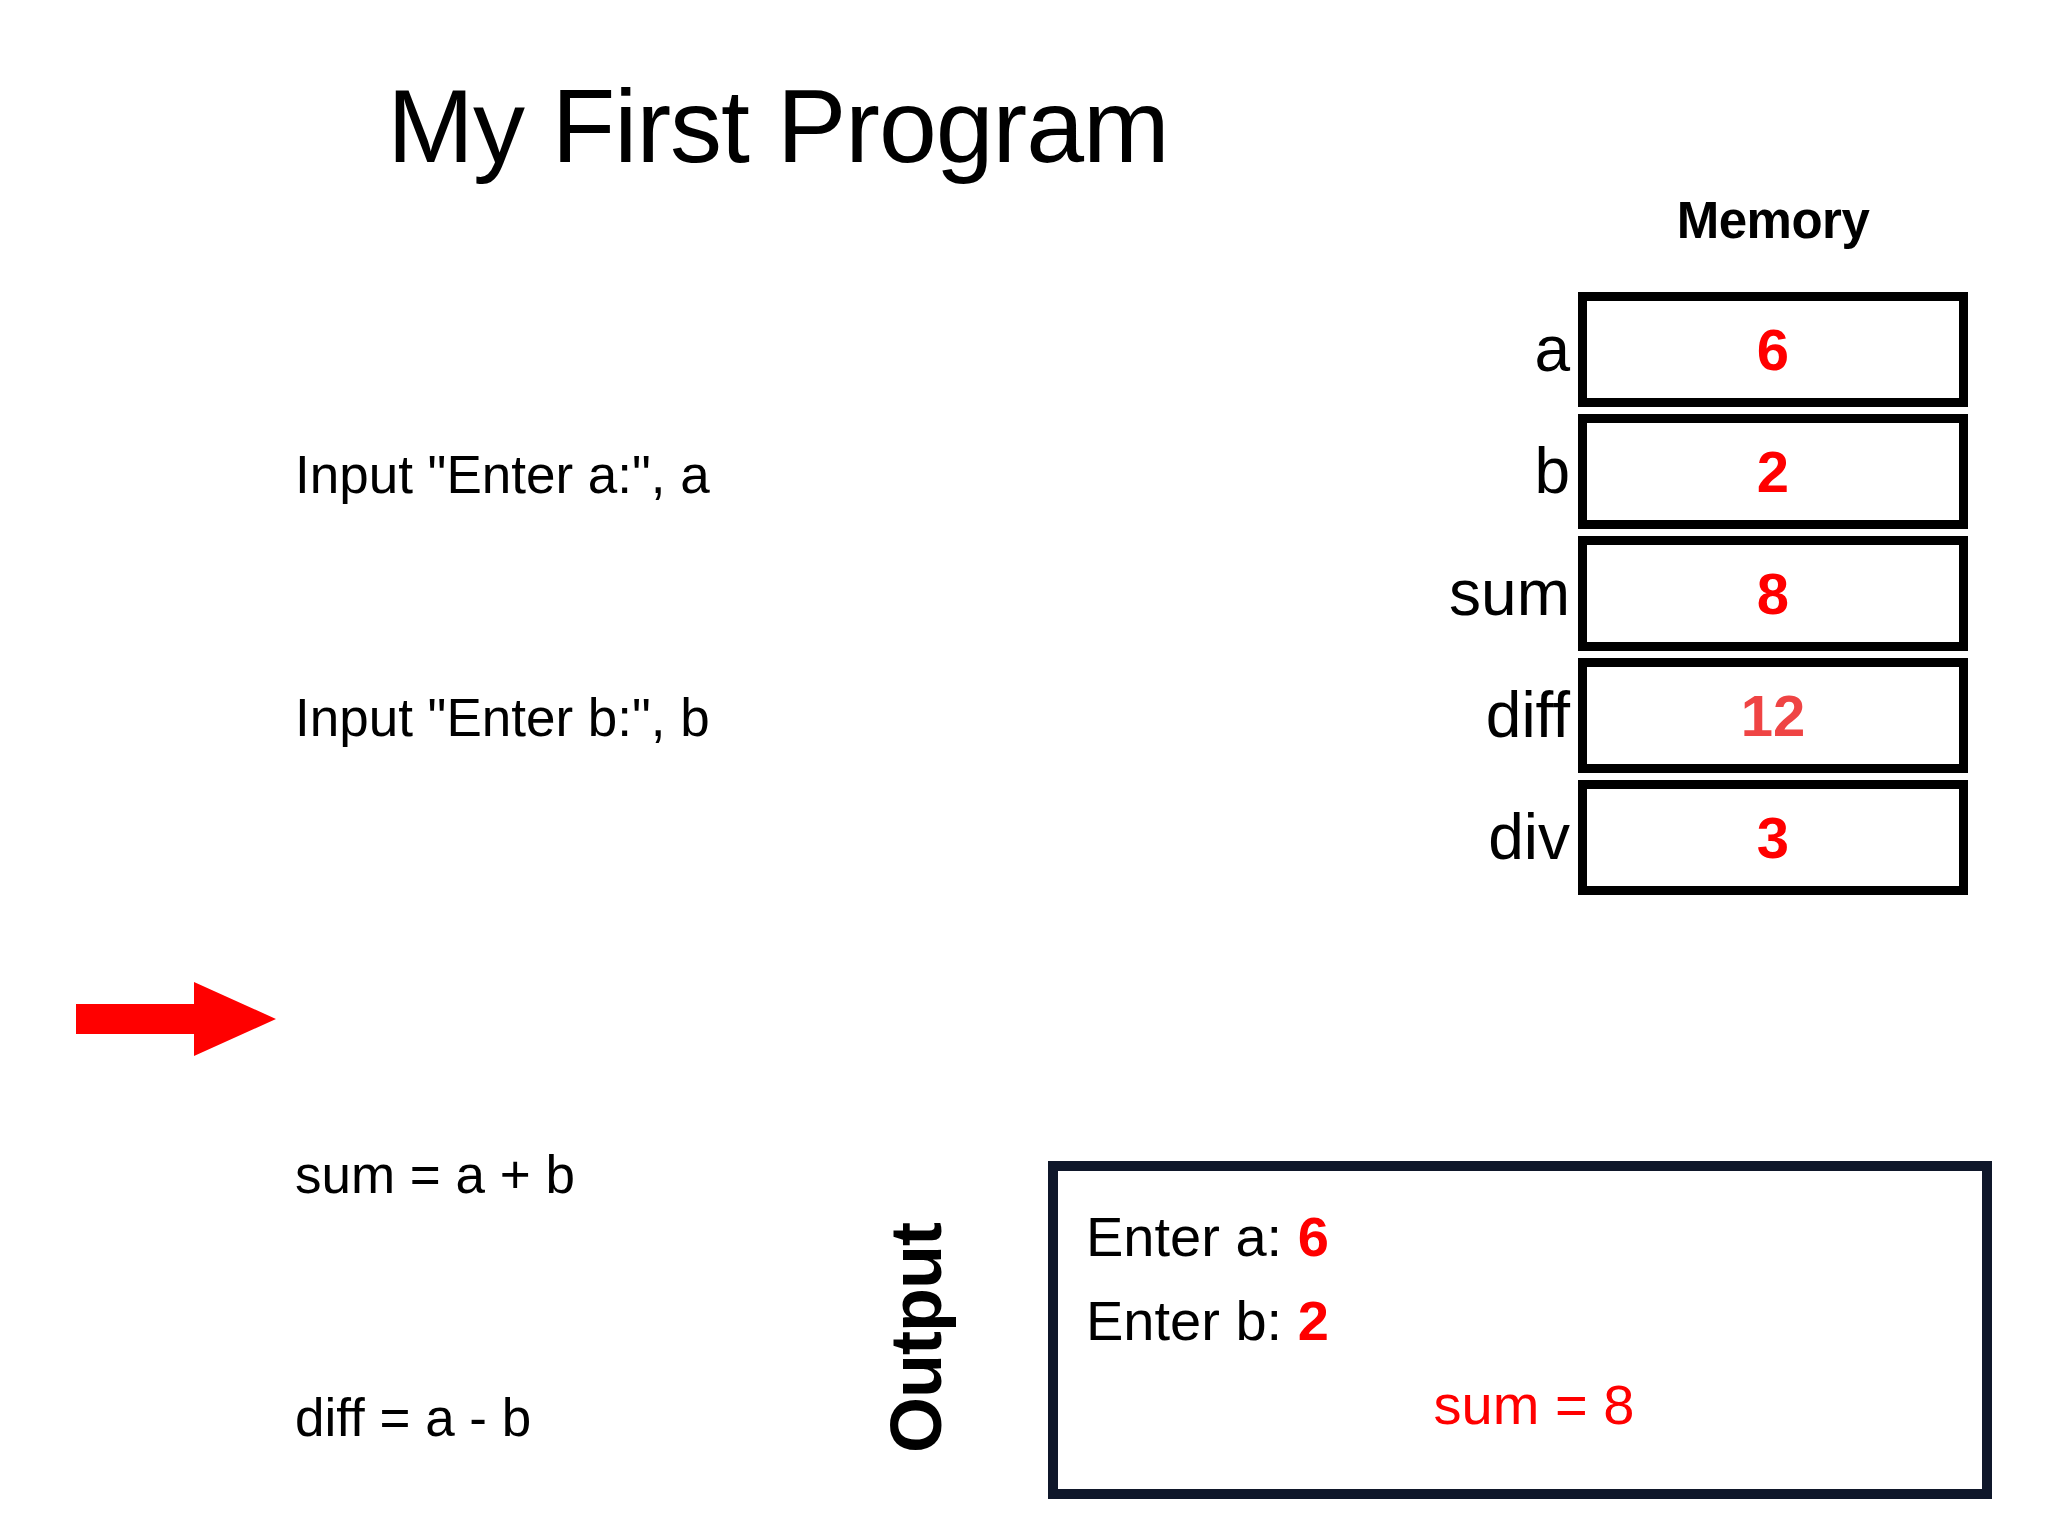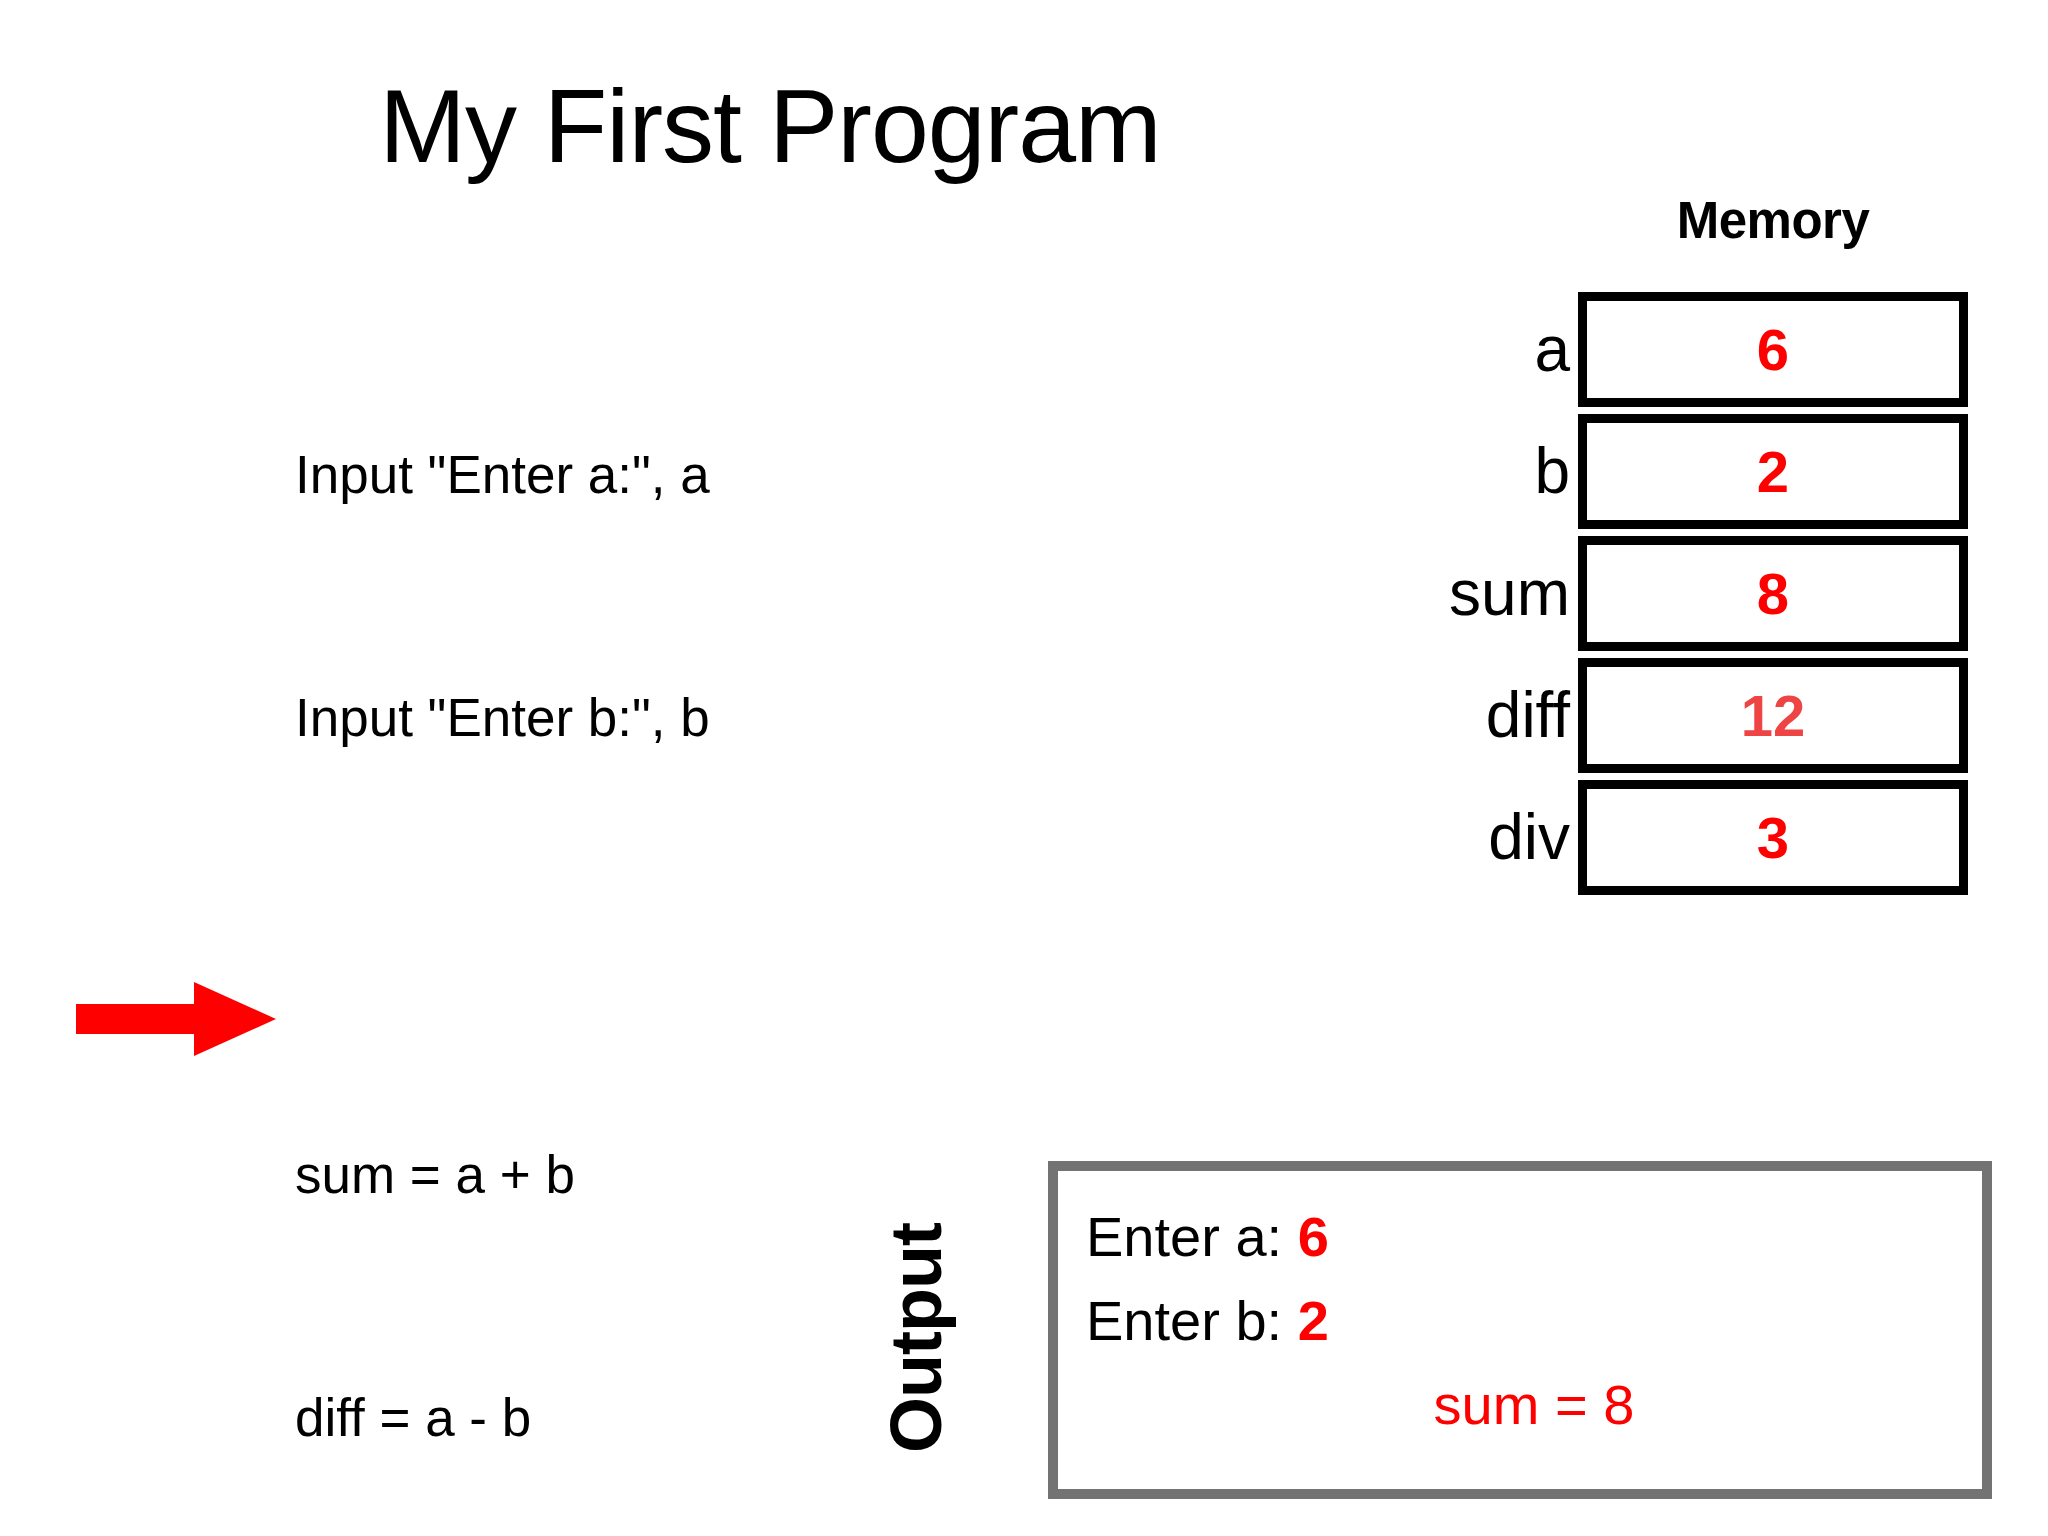--- a/index.html
+++ b/index.html
@@ -12,21 +12,21 @@
     height: 1536px;
     position: relative;
     overflow: hidden;
     font-family: "Liberation Sans", sans-serif;
     color: #000000;
   }
 
   
   #page-title {
     position: absolute;
-    left: 0;
+    left: 8px;
     top: 72px;
     width: 1540px;
     text-align: center;
     font-size: 104px;
     line-height: 1.05;
     font-weight: 400;
     letter-spacing: -1px;
     white-space: nowrap;
   }
 
@@ -123,21 +123,21 @@
     letter-spacing: -1px;
     white-space: nowrap;
   }
   #output-box {
     position: absolute;
     left: 1048px;
     top: 1161px;
     width: 944px;
     height: 338px;
     box-sizing: border-box;
-    border: 10px solid #737373;
+    border: 10px solid #0f172a;
     background: #ffffff;
     padding: 24px 0 0 28px;
   }
   .out-line {
     font-size: 56px;
     line-height: 84px;
     white-space: pre;
     font-weight: 400;
   }
   .out-val {

